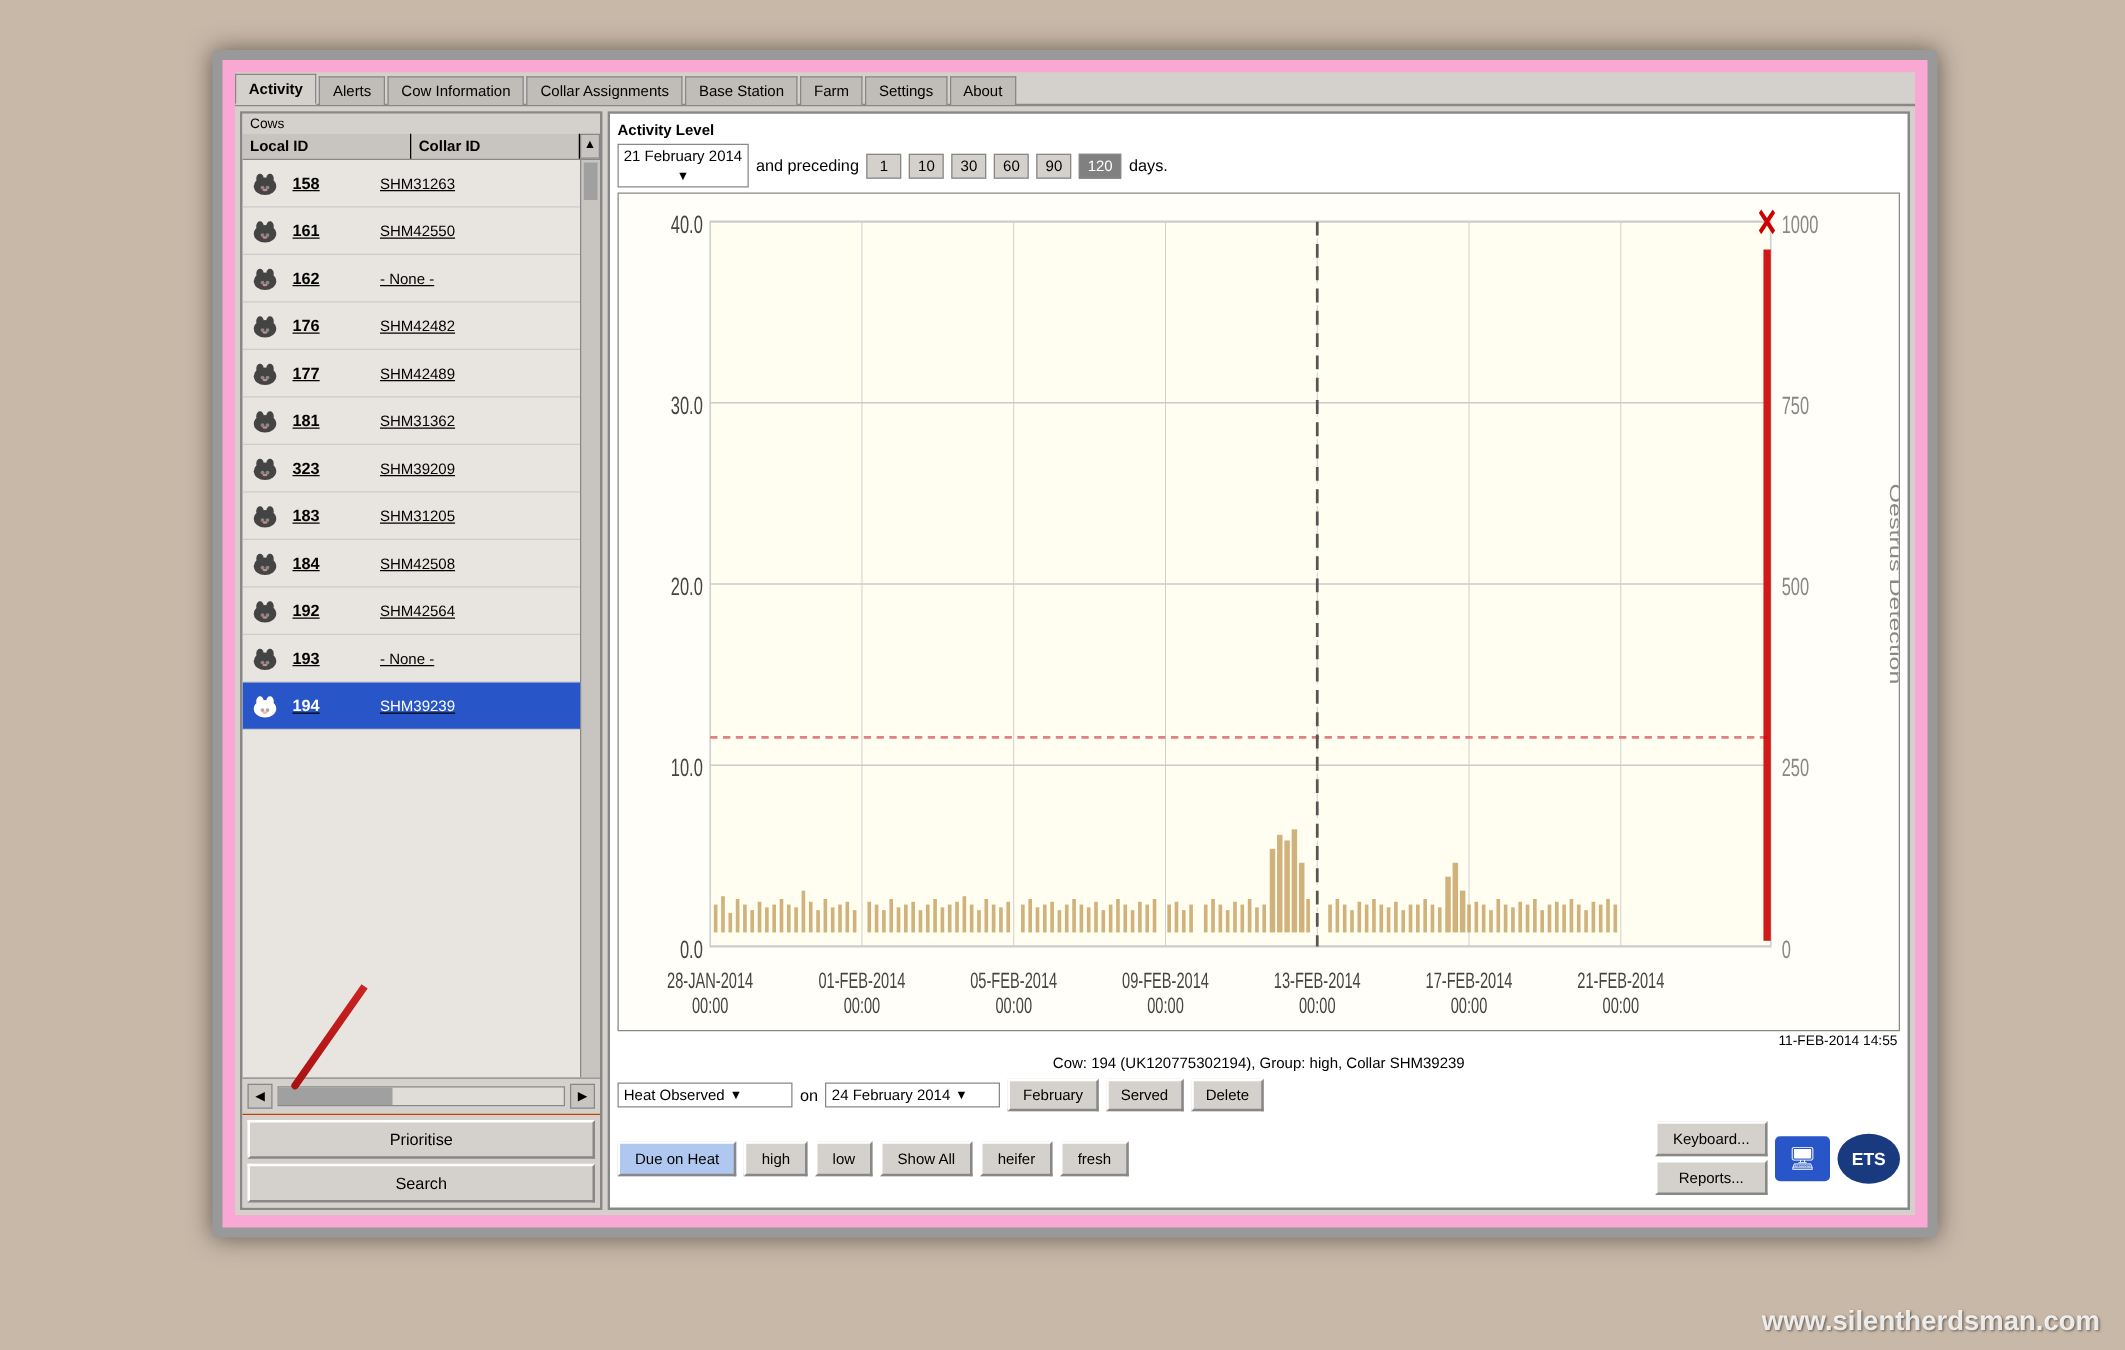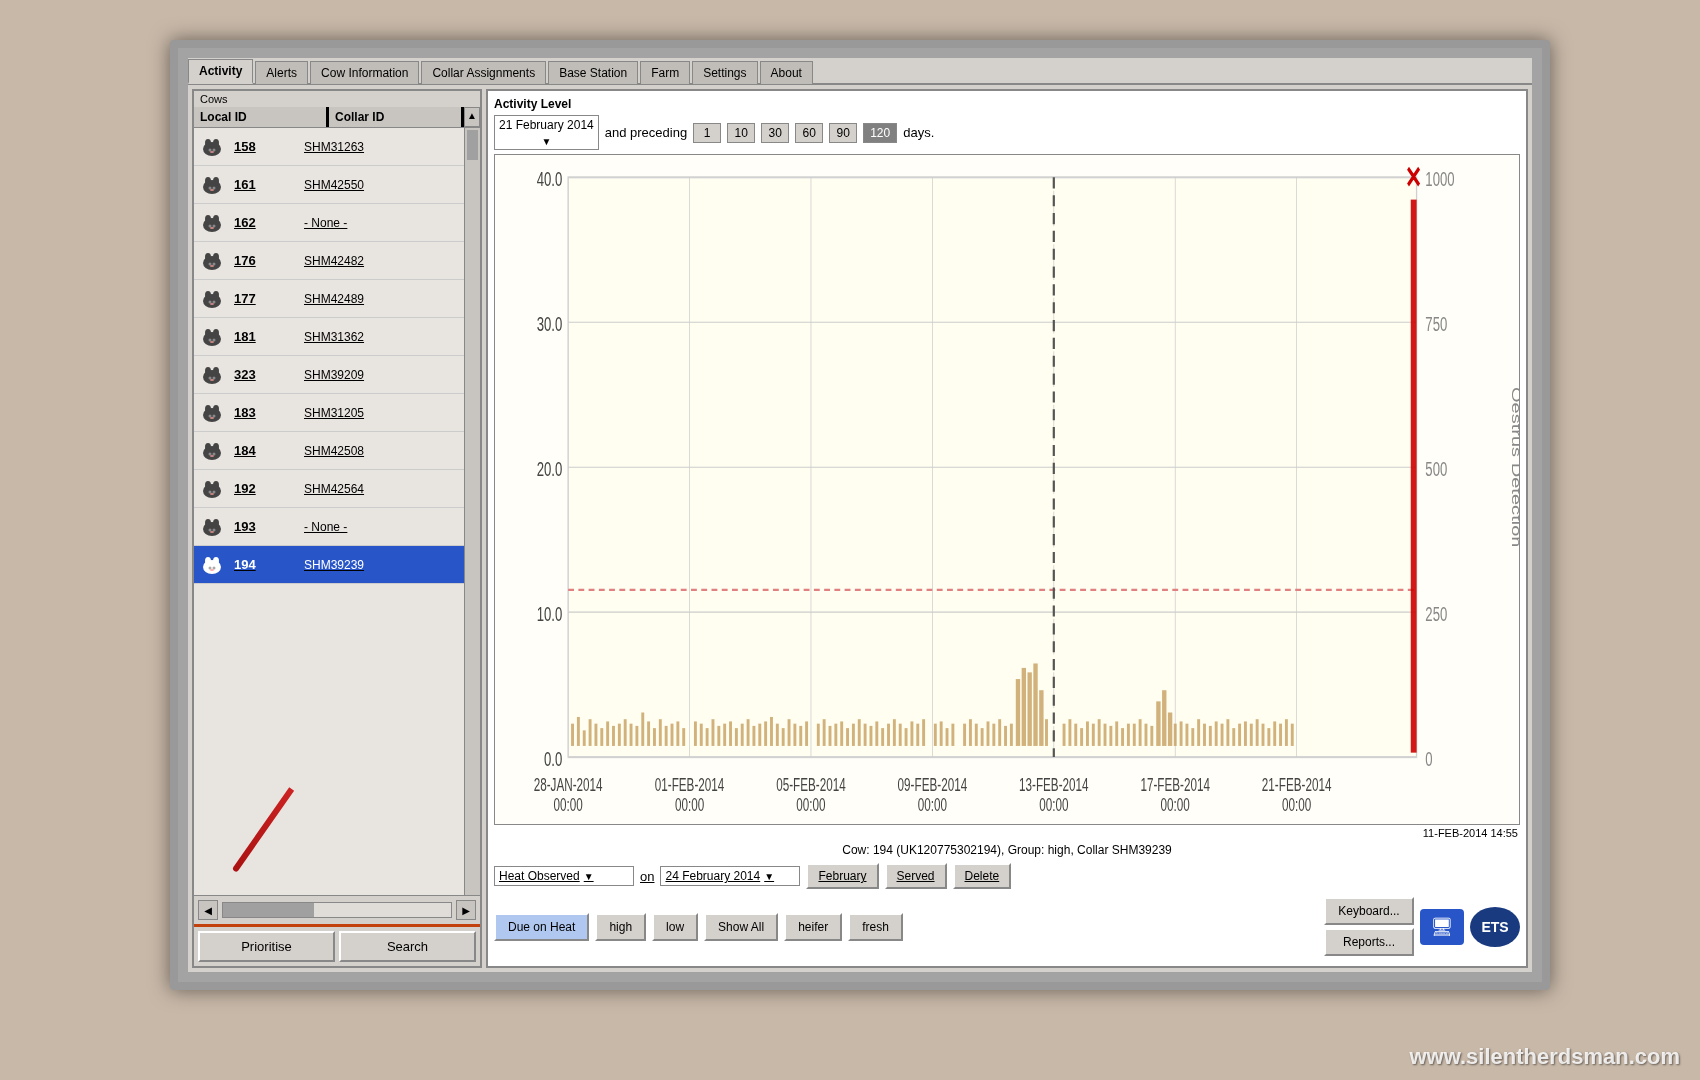--- a/index.html
+++ b/index.html
@@ -12,21 +12,21 @@
       overflow: hidden;
       position: relative;
     }
 
     .screen-frame {
       position: absolute;
       top: 40px;
       left: 170px;
       width: 1380px;
       height: 950px;
-      background: #a3a3a3;
+      background: #f9a8d4;
       border: 8px solid #999;
       border-radius: 4px;
       box-shadow: 0 0 20px rgba(0,0,0,0.5);
     }
 
     .app-container {
       position: absolute;
       top: 10px;
       left: 10px;
       right: 10px;
@@ -64,21 +64,21 @@
       display: flex;
       background: #c8c4c0;
       border-bottom: 1px solid #888;
     }
 
     .cows-table-header-cell {
       flex: 1;
       padding: 3px 6px;
       font-size: 12px;
       font-weight: bold;
-      border-right: 3px solid #000000;
+      border-right: 1px solid #000000;
     }
 
     .cows-list {
       flex: 1;
       overflow-y: auto;
       position: relative;
     }
 
     .cow-row {
       display: flex;
@@ -273,21 +273,20 @@
       padding: 2px;
       color: #000;
     }
 
     
     .annotation-row {
       display: flex;
       align-items: center;
       gap: 6px;
       padding: 4px 0;
-      text-decoration: underline;
     }
 
     .annotation-select {
       display: flex;
       align-items: center;
       border: 1px solid #888;
       background: #fff;
       padding: 2px 4px;
       font-size: 12px;
       gap: 4px;
@@ -590,21 +589,21 @@
             <div style="height:30px;background:#a0a0a0;margin:2px;"></div>
           </div>
         </div>
         <div class="cows-bottom-bar">
           <div class="scroll-arrow">◀</div>
           <div class="scrollbar-track">
             <div class="scrollbar-thumb"></div>
           </div>
           <div class="scroll-arrow">▶</div>
         </div>
-        <div style="display:flex;gap:4px;padding:4px;background:#d4d0cc;border-top:3px solid #c2410c;">
+        <div style="display:flex;gap:4px;padding:4px;background:#d4d0cc;border-top:1px solid #c2410c;flex-direction:column;">
           <button class="btn-bottom">Prioritise</button>
           <button class="btn-bottom">Search</button>
         </div>
       </div>
 
       <div class="right-panel">
 
         <div class="activity-level-box">
           <div class="activity-level-title">Activity Level</div>
 

